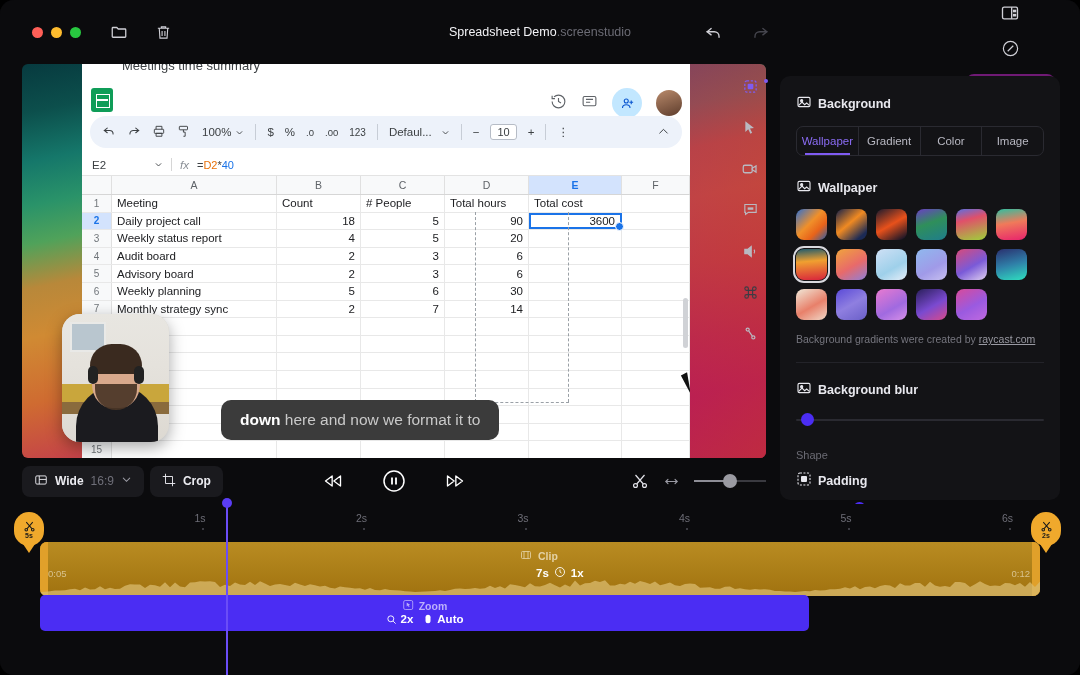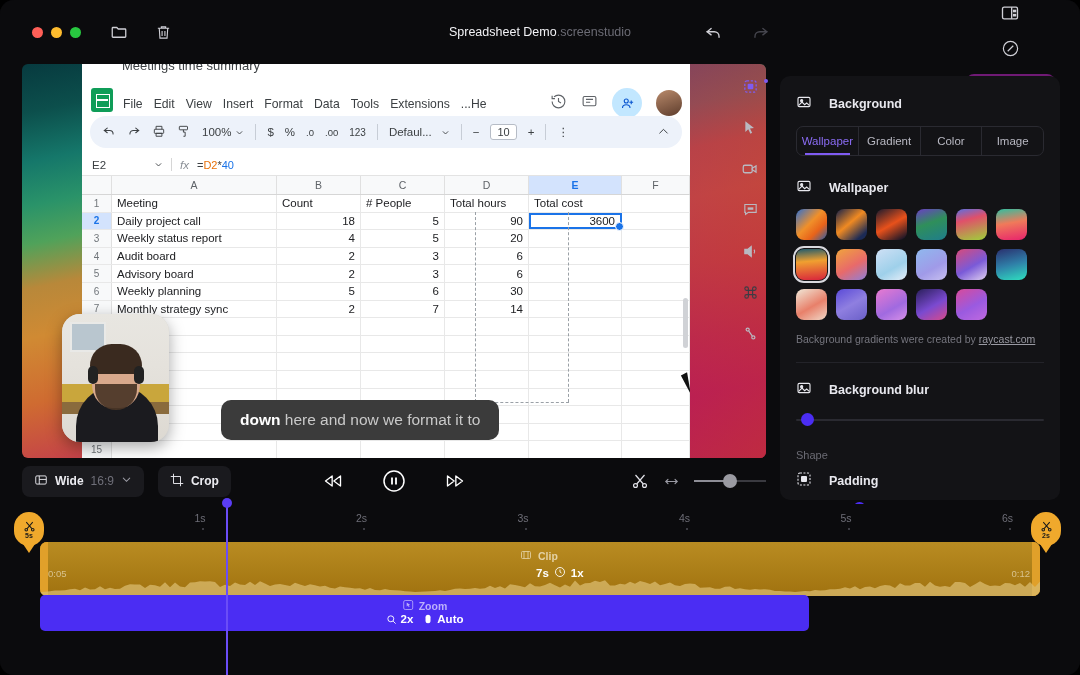--- a/index.html
+++ b/index.html
@@ -156,21 +156,21 @@
   .rail-btn { width:26px; height:26px; display:flex; align-items:center;
     justify-content:center; color:#b9b9c1; position:relative; }
   .rail-btn.active { color:#7f5bf2; }
   .rail-dot { position:absolute; right:-5px; top:3px; width:4px; height:4px;
     border-radius:50%; background:#7f5bf2; }
   .rail-btn.dim { color:#3c3c44; }
 
   
   .panel { position:absolute; left:780px; top:76px; width:280px; height:424px;
     background:#131316; border-radius:10px; padding:18px 16px; }
-  .sec-head { display:flex; align-items:center; gap:17px; color:#e8e8ee;
+  .sec-head { display:flex; align-items:center; gap:6px; color:#e8e8ee;
     font-size:12.5px; font-weight:700; }
   .seg { display:flex; margin-top:13px; border:1px solid #2a2a31;
     border-radius:7px; overflow:hidden; }
   .seg-item { flex:1; text-align:center; font-size:11.5px; color:#b8b8c2;
     padding:8px 0; border-right:1px solid #2a2a31; position:relative; }
   .seg-item:last-child { border-right:none; }
   .seg-item.active { color:#8b6cf5; }
   .seg-item.active:after { content:""; position:absolute; left:8px; right:8px;
     bottom:0; height:2px; background:#7f5bf2; }
   .wp-head { margin-top:22px; }
@@ -334,31 +334,20 @@
   </div>
 
   <div class="canvas">
     <div class="bg-grad"></div>
 
     <div class="sheet">
       <div class="sheet-title">Meetings time summary</div>
 
       <div class="sheet-topbar">
         <div class="gs-logo"></div>
-        <div class="menu">
-          <span>File</span>
-          <span>Edit</span>
-          <span>View</span>
-          <span>Insert</span>
-          <span>Format</span>
-          <span>Data</span>
-          <span>Tools</span>
-          <span>Extensions</span>
-          <span>...He</span>
-        </div>
         <div class="sheet-topright">
           <span>
             <svg width="17" height="17" viewBox="0 0 24 24" fill="none" stroke="#5f6368" stroke-width="1.6">
               <path d="M3 12a9 9 0 109-9 9 9 0 00-6.3 2.6M3 4v4h4"></path>
                 <path d="M12 7v5l3.5 2"></path>
               </svg>
           </span>
           <span>
             <svg width="17" height="17" viewBox="0 0 24 24" fill="none" stroke="#5f6368" stroke-width="1.6">
               <rect x="3" y="5" width="18" height="13" rx="2"></rect>
@@ -746,21 +735,21 @@
       <div class="pad-slider">
         <div class="s-track"></div>
         <div class="s-fill" id="pad-fill" style="width: 31%;"></div>
         <div class="s-knob" id="pad-knob" style="left: 28%;"></div>
       </div>
       <div class="reset">Reset</div>
     </div>
   </div>
 
   <div class="playbar">
-    <div style="display:flex;gap:14px">
+    <div style="display:flex;gap:6px">
       <div class="chip">
         <span>
           <svg width="14" height="14" viewBox="0 0 24 24" fill="none" stroke="#ececf1" stroke-width="1.6">
             <rect x="3" y="5" width="18" height="14" rx="2"></rect>
               <path d="M9 5v14M9 11h12"></path>
             </svg>
         </span>
         <span>Wide</span>
         <span class="ratio">16:9</span>
         <span>

